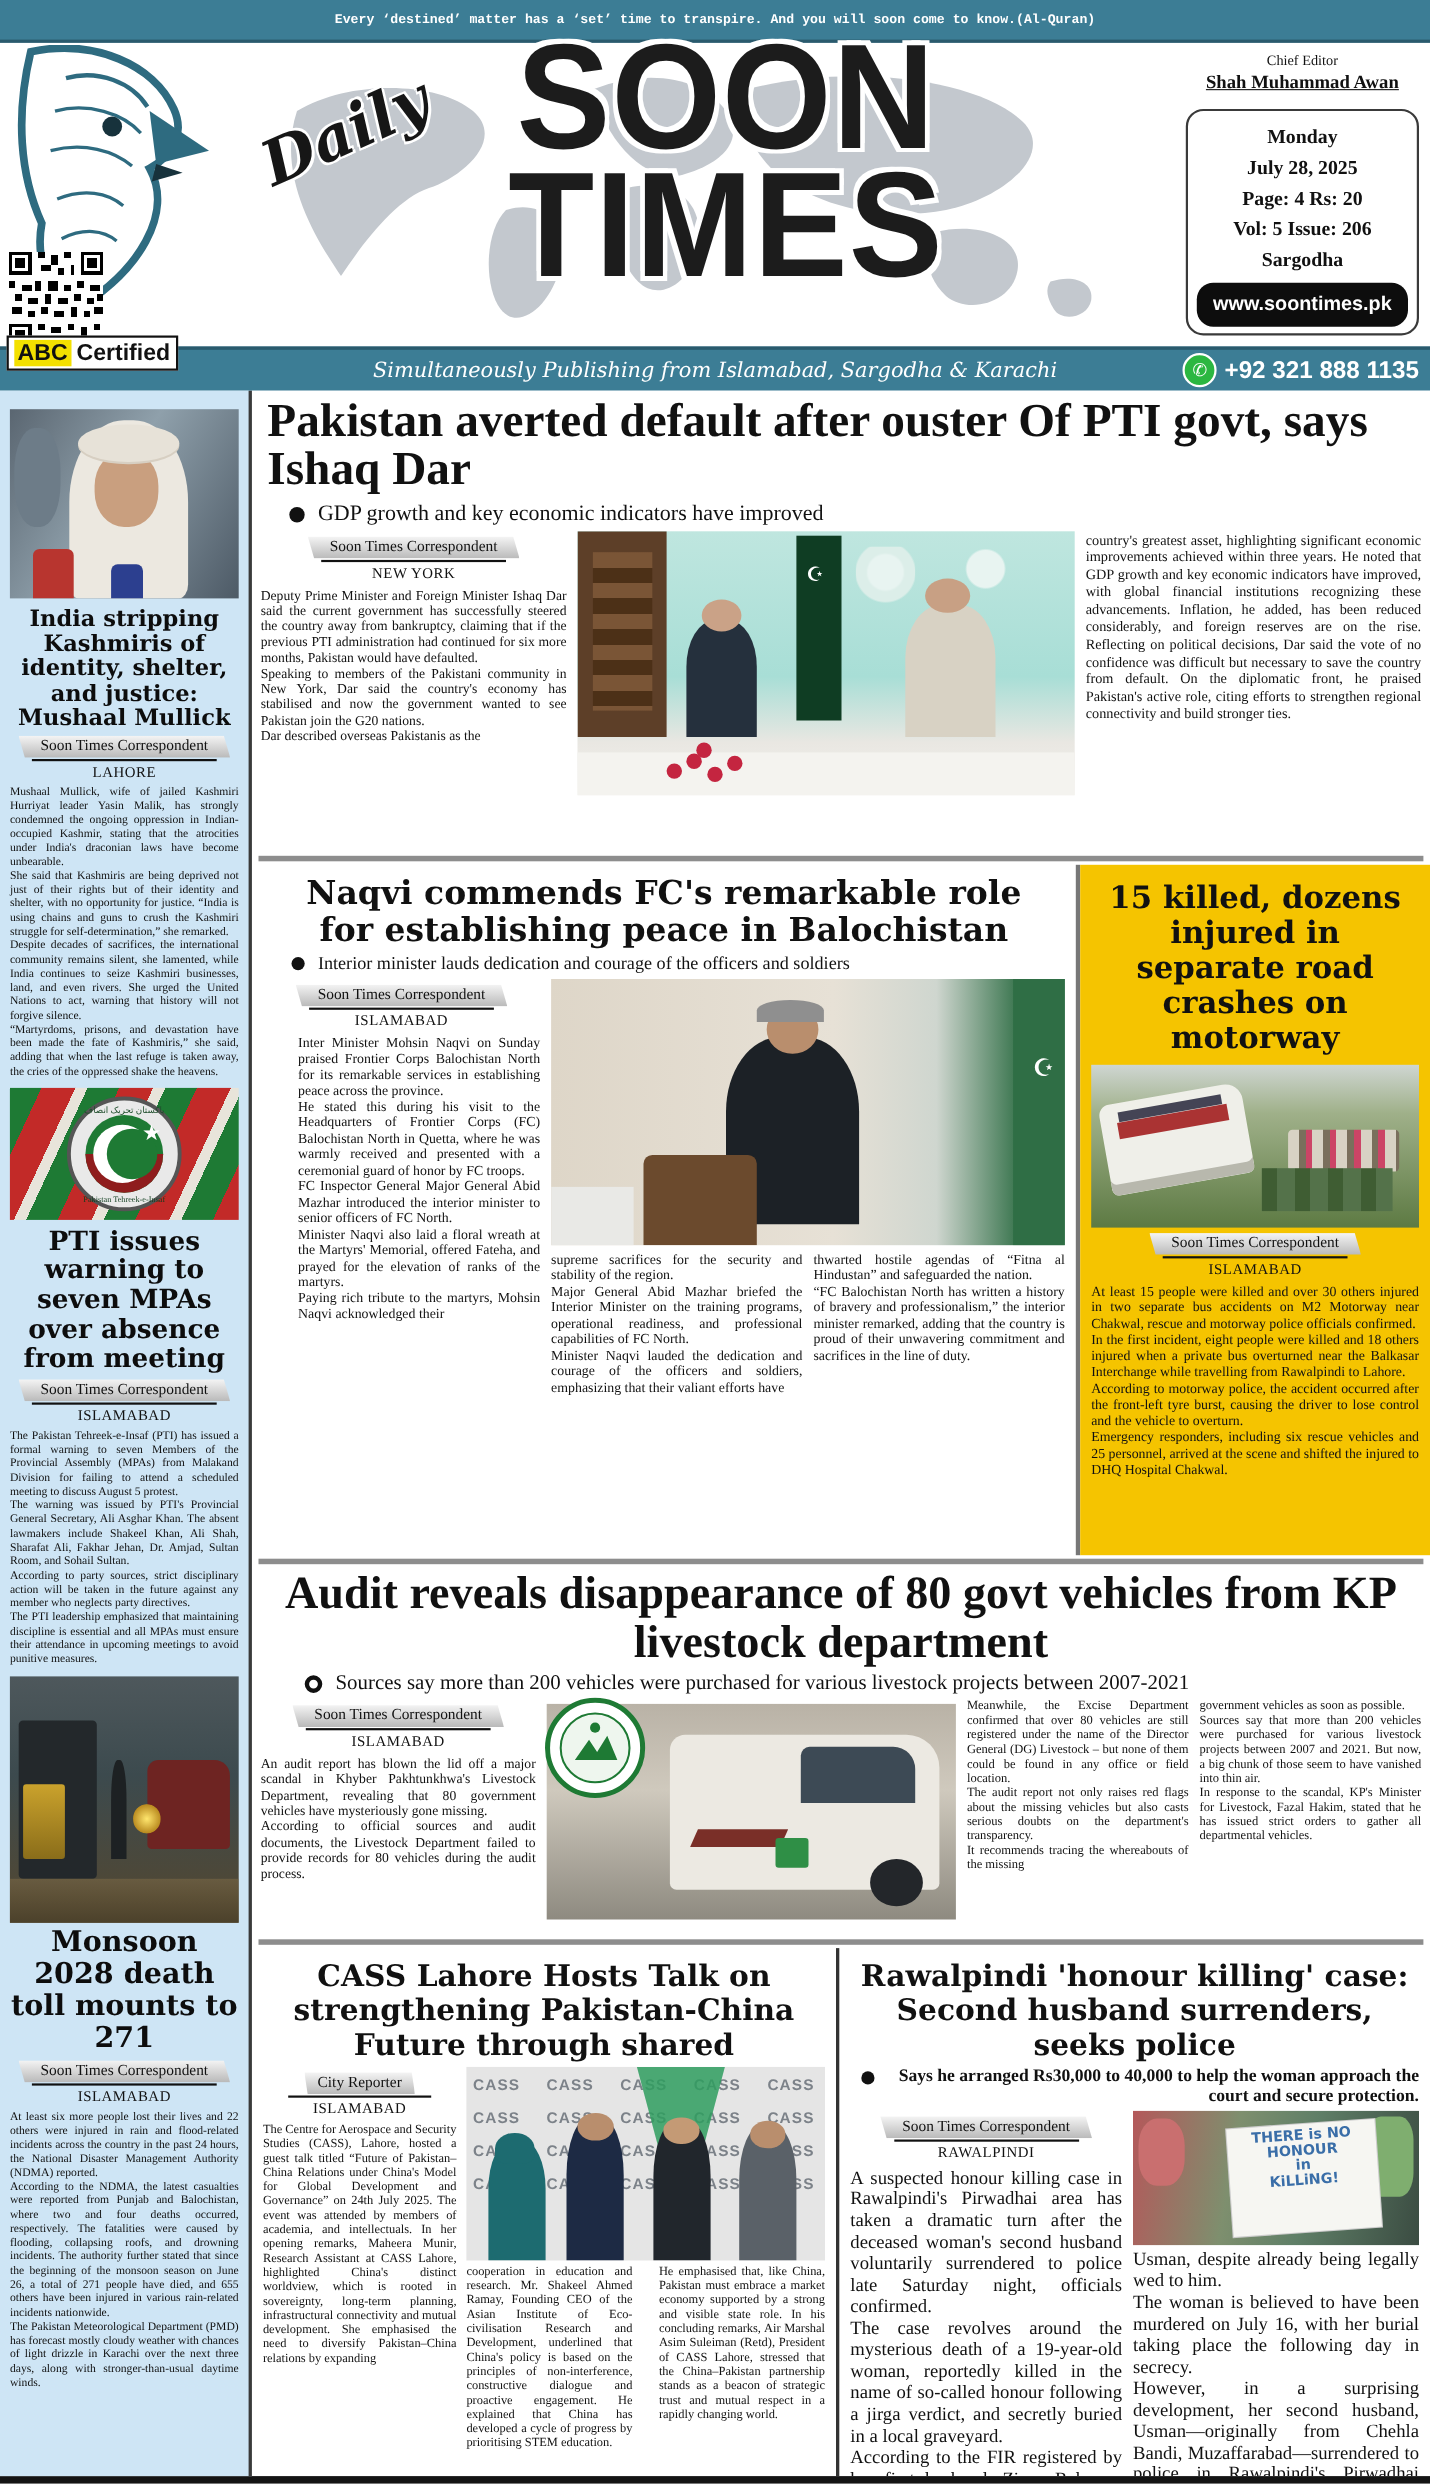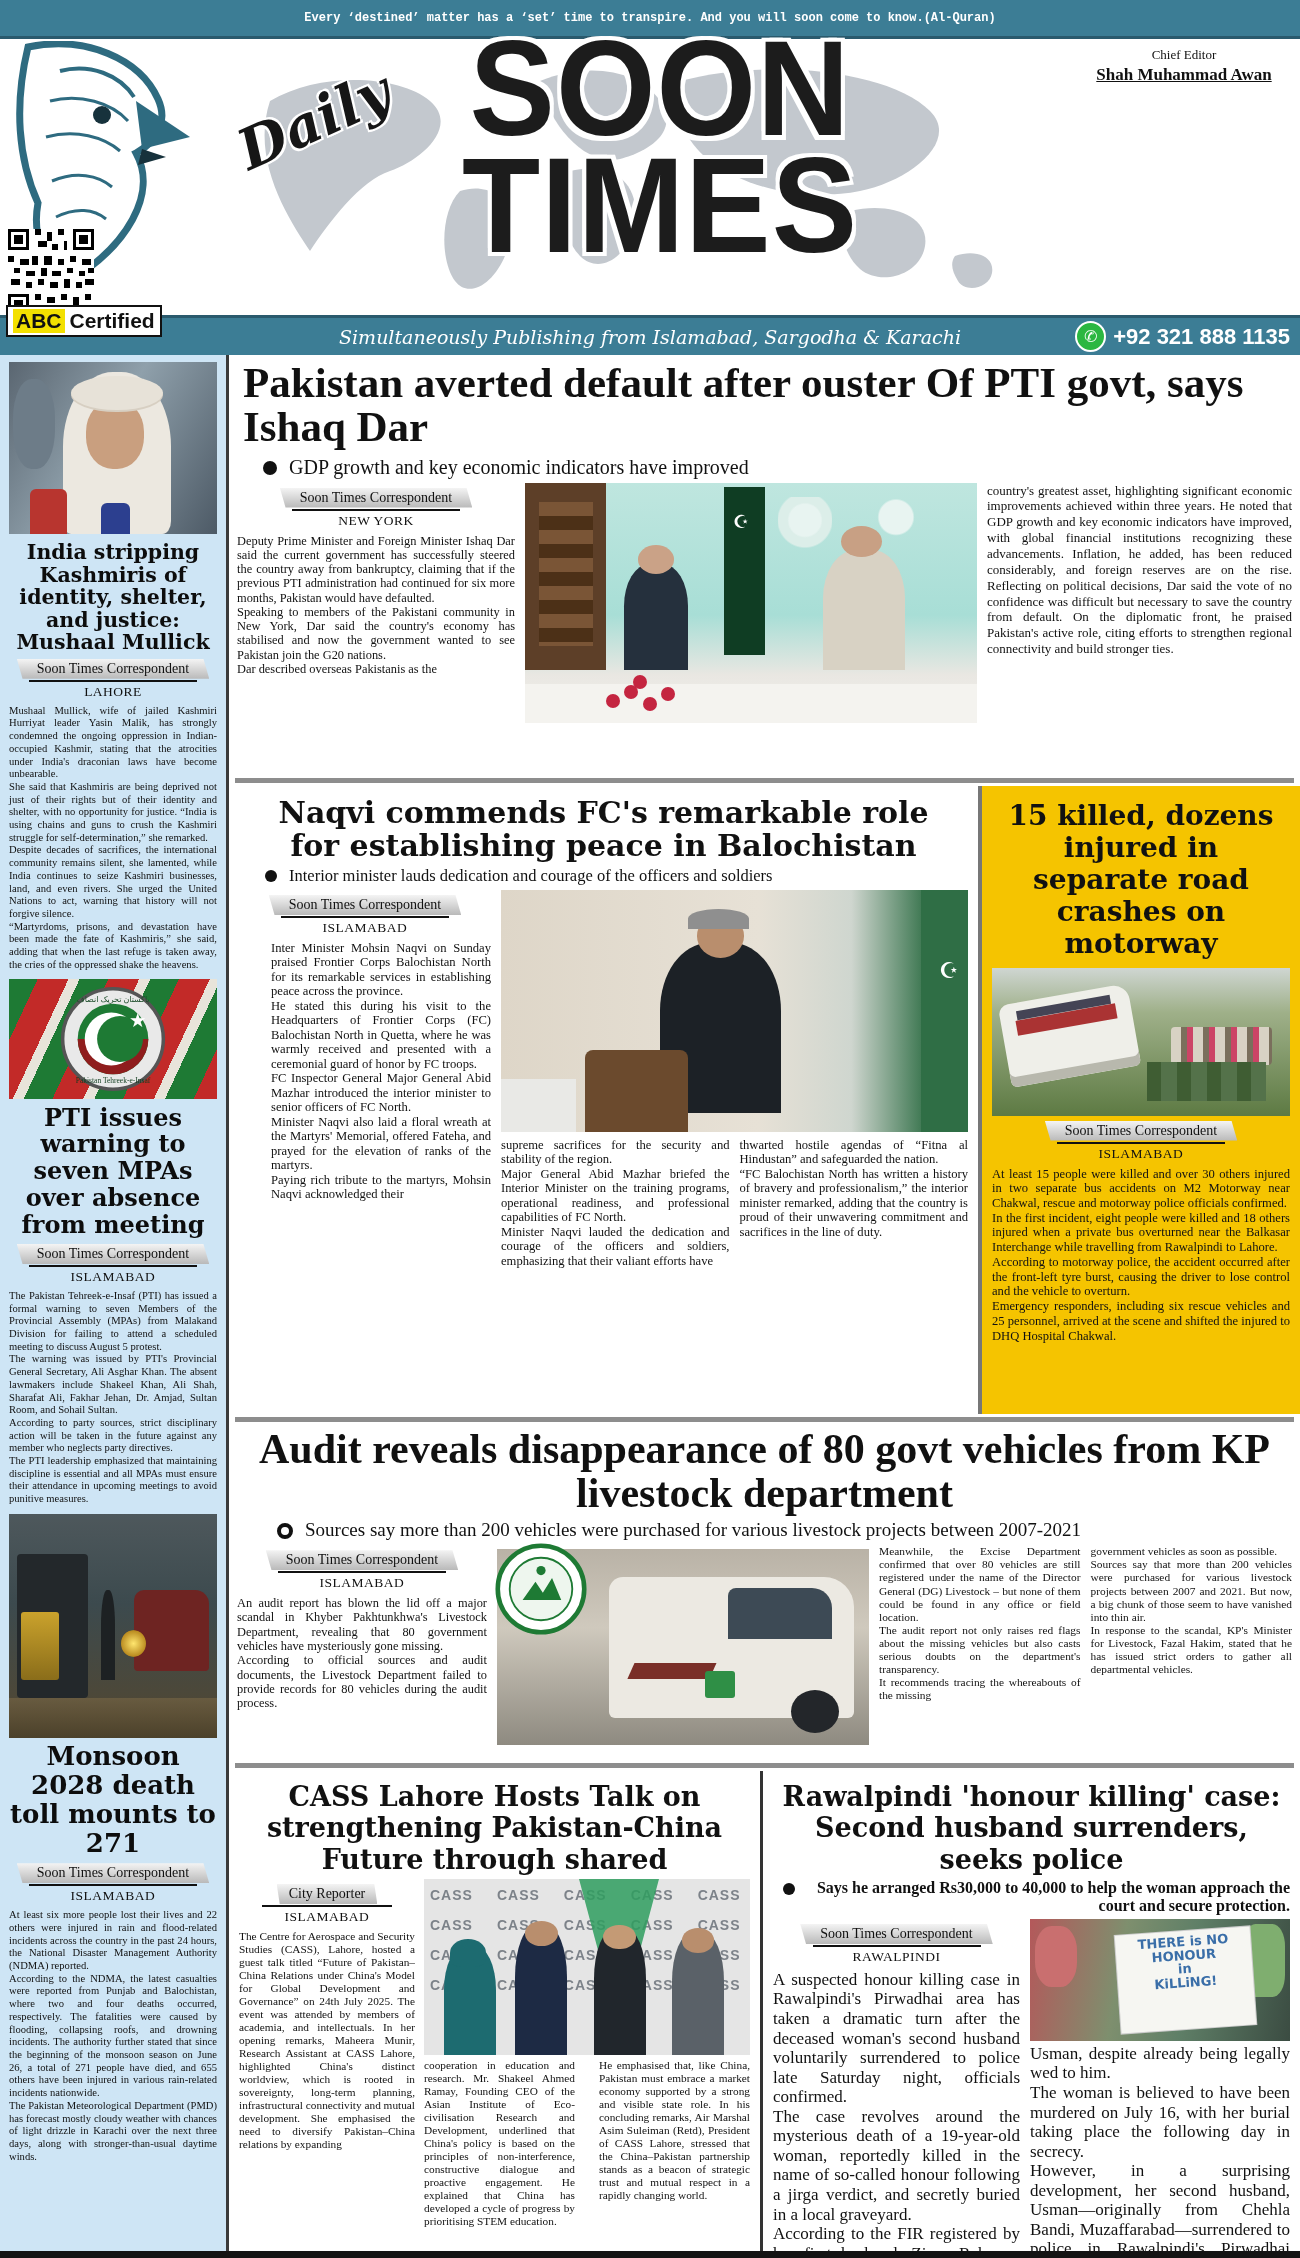--- a/index.html
+++ b/index.html
@@ -44,21 +44,21 @@
   .abc-yellow { background:#f3e000; padding:0 3px; }
   .phone-wrap { position:absolute; right:10px; top:0; bottom:0; display:flex; align-items:center;
                 gap:7px; color:#fff; font-family:"Liberation Sans", sans-serif; font-weight:800; font-size:22px; }
   .wa-icon { width:27px; height:27px; border-radius:50%; background:#2bb741; border:2px solid #fff;
              color:#fff; display:flex; align-items:center; justify-content:center; font-size:16px;
              font-family:"DejaVu Sans", sans-serif; }
 
   
   .body-row { display:flex; height:1896px; }
   .left-col { width:229px; background:#cee5f5; border-right:3px solid #3a3a3a;
-              padding:4px 9px 0; box-sizing:border-box; overflow:hidden; }
+              padding:14px 9px 0; box-sizing:border-box; overflow:hidden; }
   .main-col { flex:1; display:flex; flex-direction:column; overflow:hidden; }
 
   .photo { position:relative; overflow:hidden; background:#9aa4ab; }
 
   
   .badge-wrap { text-align:center; margin:5px 0 1px; }
   .badge { display:inline-block; background:linear-gradient(180deg,#f4f4f4,#b9b9b9);
            padding:2px 20px; font-size:14px; clip-path:polygon(0 0,97% 0,100% 100%,3% 100%); }
   .badge-rule { width:168px; height:2px; background:#111; margin:1px auto 2px; }
   .dateline { text-align:center; font-size:13.5px; letter-spacing:.5px; margin-bottom:5px; }
@@ -246,20 +246,28 @@
       <div class="logo-daily">Daily</div>
       <div class="logo-title">
         <div>SOON</div>
         <div>TIMES</div>
       </div>
     </div>
 
     <div class="right-head">
       <div class="chief-label">Chief Editor</div>
       <div class="chief-name">Shah Muhammad Awan</div>
+      <div class="info-box">
+        <div>Monday</div>
+        <div>July 28, 2025</div>
+        <div>Page: 4   Rs: 20</div>
+        <div>Vol: 5  Issue: 206</div>
+        <div>Sargodha</div>
+        <div class="site-badge">www.soontimes.pk</div>
+      </div>
     </div>
   </div>
 
   <div class="pub-bar">
     <div class="abc-badge">
       <span class="abc-yellow">ABC</span>
       <span>Certified</span>
     </div>
     <span class="pub-text">Simultaneously Publishing from Islamabad, Sargodha &amp; Karachi</span>
     <div class="phone-wrap">

